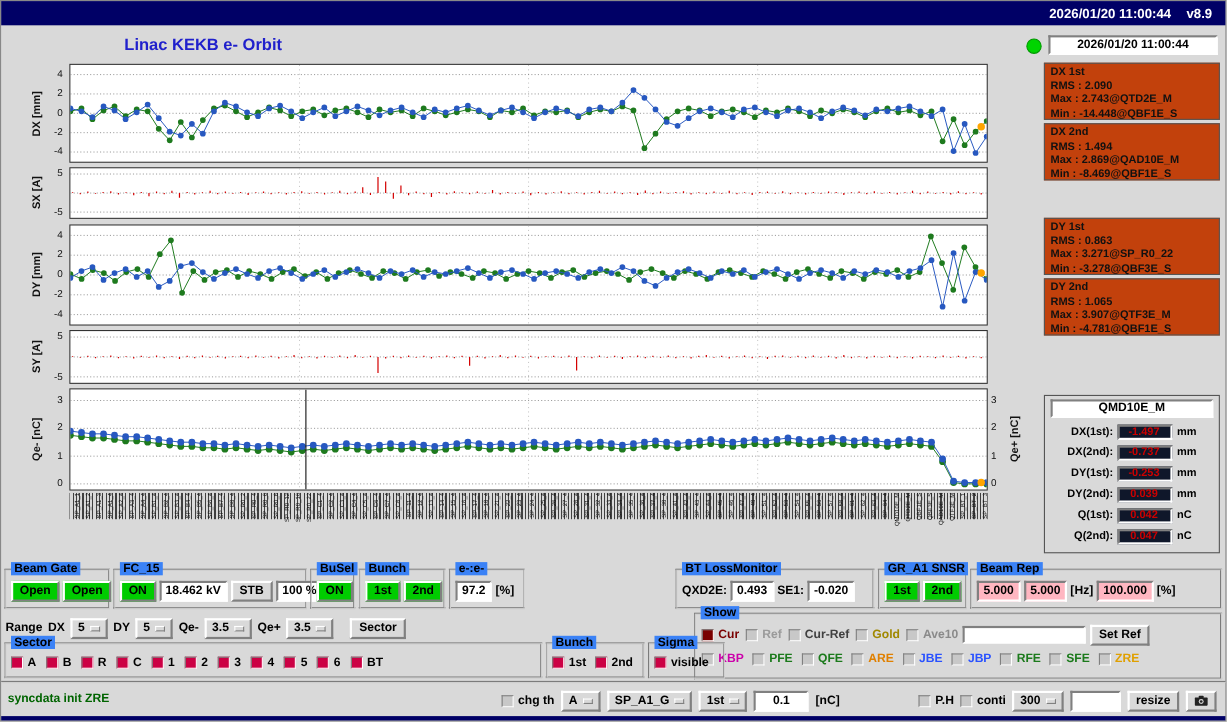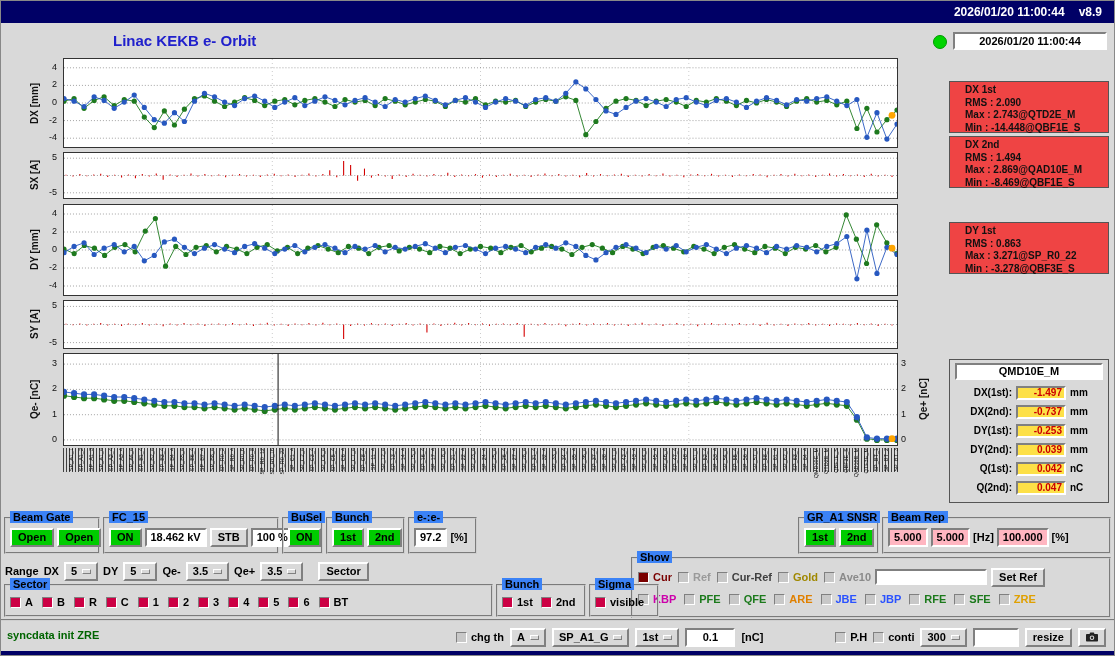--- a/index.html
+++ b/index.html
@@ -32,33 +32,33 @@
   .ticks-r span { position:absolute; left:1px; font-size:9px; color:#111; }
   .pframe { position:absolute; left:62px; top:0; width:835px; height:100%; background:#fff; border:1px solid #333; }
   .pframe svg { display:block; width:100%; height:100%; }
 
   #xlabels { position:absolute; left:62px; top:447px; width:835px; height:60px; overflow:hidden; }
   #xlabels .stripes { position:absolute; left:0; top:0; width:100%; height:24px;
       background:repeating-linear-gradient(90deg,#1a1a1a 0 1px,transparent 1px 3px); opacity:.8; }
   #xlabels span.xl { position:absolute; top:0; white-space:nowrap; font-size:5.5px; color:#111;
       transform-origin:0 0; transform:rotate(-90deg) translateX(-100%); }
 
-  .statbox { position:absolute; left:948px; width:160px; border:1px solid #555; background:#ef4444;
-             padding:2px 15px; font-size:10px; font-weight:bold; color:#111; line-height:11.5px;margin-top:24px; }
+  .statbox { position:absolute; left:948px; width:160px; border:1px solid #555; background:#c2410c;
+             padding:2px 5px; font-size:10px; font-weight:bold; color:#111; line-height:11.5px; }
   .statbox .st { margin-bottom:1px; }
 
   .qmdbox { position:absolute; left:948px; top:358px; width:160px; height:144px; border:1px solid #555;
             background:#d9d9d9; padding:3px 4px; }
   .qmd-title { width:148px; margin:0 auto 3px auto; background:#fff; border:2px solid;
                border-color:#808080 #ffffff #ffffff #808080; text-align:center; font-size:11px;
                font-weight:bold; height:17px; line-height:13px; }
   .qmd-row { display:flex; align-items:center; gap:4px; height:19px; }
   .qmd-lab { width:58px; text-align:right; font-size:10px; font-weight:bold; }
-  .qmd-val { width:50px; height:14px; background:#fde047; border:2px solid; border-color:#808080 #ffffff #ffffff #808080;
-             color:#cc0000; font-size:10px; font-weight:bold; text-align:right; padding-right:2px; line-height:10px; }
+  .qmd-val { width:50px; height:14px; background:#0f172a; border:2px solid; border-color:#808080 #ffffff #ffffff #808080;
+             color:#cc0000; font-size:10px; font-weight:bold; text-align:center; padding-right:2px; line-height:10px; }
   .qmd-unit { font-size:10px; font-weight:bold; }
 
   .lframe { position:absolute; border:2px groove #cfcfcf; }
   .lframe > .fl { position:absolute; top:-8px; left:4px; font-size:11px; font-weight:bold;
                   background:#3b82f6; padding:0 3px; white-space:nowrap; }
   .fc { display:flex; align-items:center; gap:3px; height:100%; padding:5px 4px 2px 4px; }
 
   .btn { display:inline-flex; align-items:center; justify-content:center; background:#d9d9d9;
          border-top:2px solid #ffffff; border-left:2px solid #ffffff;
          border-bottom:2px solid #808080; border-right:2px solid #808080;
@@ -1067,20 +1067,26 @@
     <div class="st">RMS : 1.494</div>
     <div class="st">Max : 2.869@QAD10E_M</div>
     <div class="st">Min : -8.469@QBF1E_S</div>
   </div>
   <div class="statbox" style="top:197px;height:52px">
     <div class="st">DY 1st</div>
     <div class="st">RMS : 0.863</div>
     <div class="st">Max : 3.271@SP_R0_22</div>
     <div class="st">Min : -3.278@QBF3E_S</div>
   </div>
+  <div class="statbox" style="top:252px;height:52px">
+    <div class="st">DY 2nd</div>
+    <div class="st">RMS : 1.065</div>
+    <div class="st">Max : 3.907@QTF3E_M</div>
+    <div class="st">Min : -4.781@QBF1E_S</div>
+  </div>
 
   <div class="qmdbox">
     <div class="qmd-title">QMD10E_M</div>
     <div class="qmd-row">
       <span class="qmd-lab">DX(1st):</span>
       <span class="qmd-val">-1.497</span>
       <span class="qmd-unit">mm</span>
     </div>
     <div class="qmd-row">
       <span class="qmd-lab">DX(2nd):</span>
@@ -1144,20 +1150,29 @@
 
   <div class="lframe" style="left:407px;top:516px;width:69px;height:37px">
     <span class="fl">e-:e-</span>
     <div class="fc">
       <span class="entry">97.2</span>
       <span class="flab">[%]</span>
     </div>
   </div>
 
 
+  <div class="lframe" style="left:613px;top:516px;width:181px;height:37px">
+    <span class="fl">BT LossMonitor</span>
+    <div class="fc">
+      <span class="flab">QXD2E:</span>
+      <span class="entry">0.493</span>
+      <span class="flab">SE1:</span>
+      <span class="entry">-0.020</span>
+    </div>
+  </div>
 
   <div class="lframe" style="left:797px;top:516px;width:81px;height:37px">
     <span class="fl">GR_A1 SNSR</span>
     <div class="fc">
       <span class="btn btn-green">1st</span>
       <span class="btn btn-green">2nd</span>
     </div>
   </div>
 
   <div class="lframe" style="left:881px;top:516px;width:229px;height:37px">

